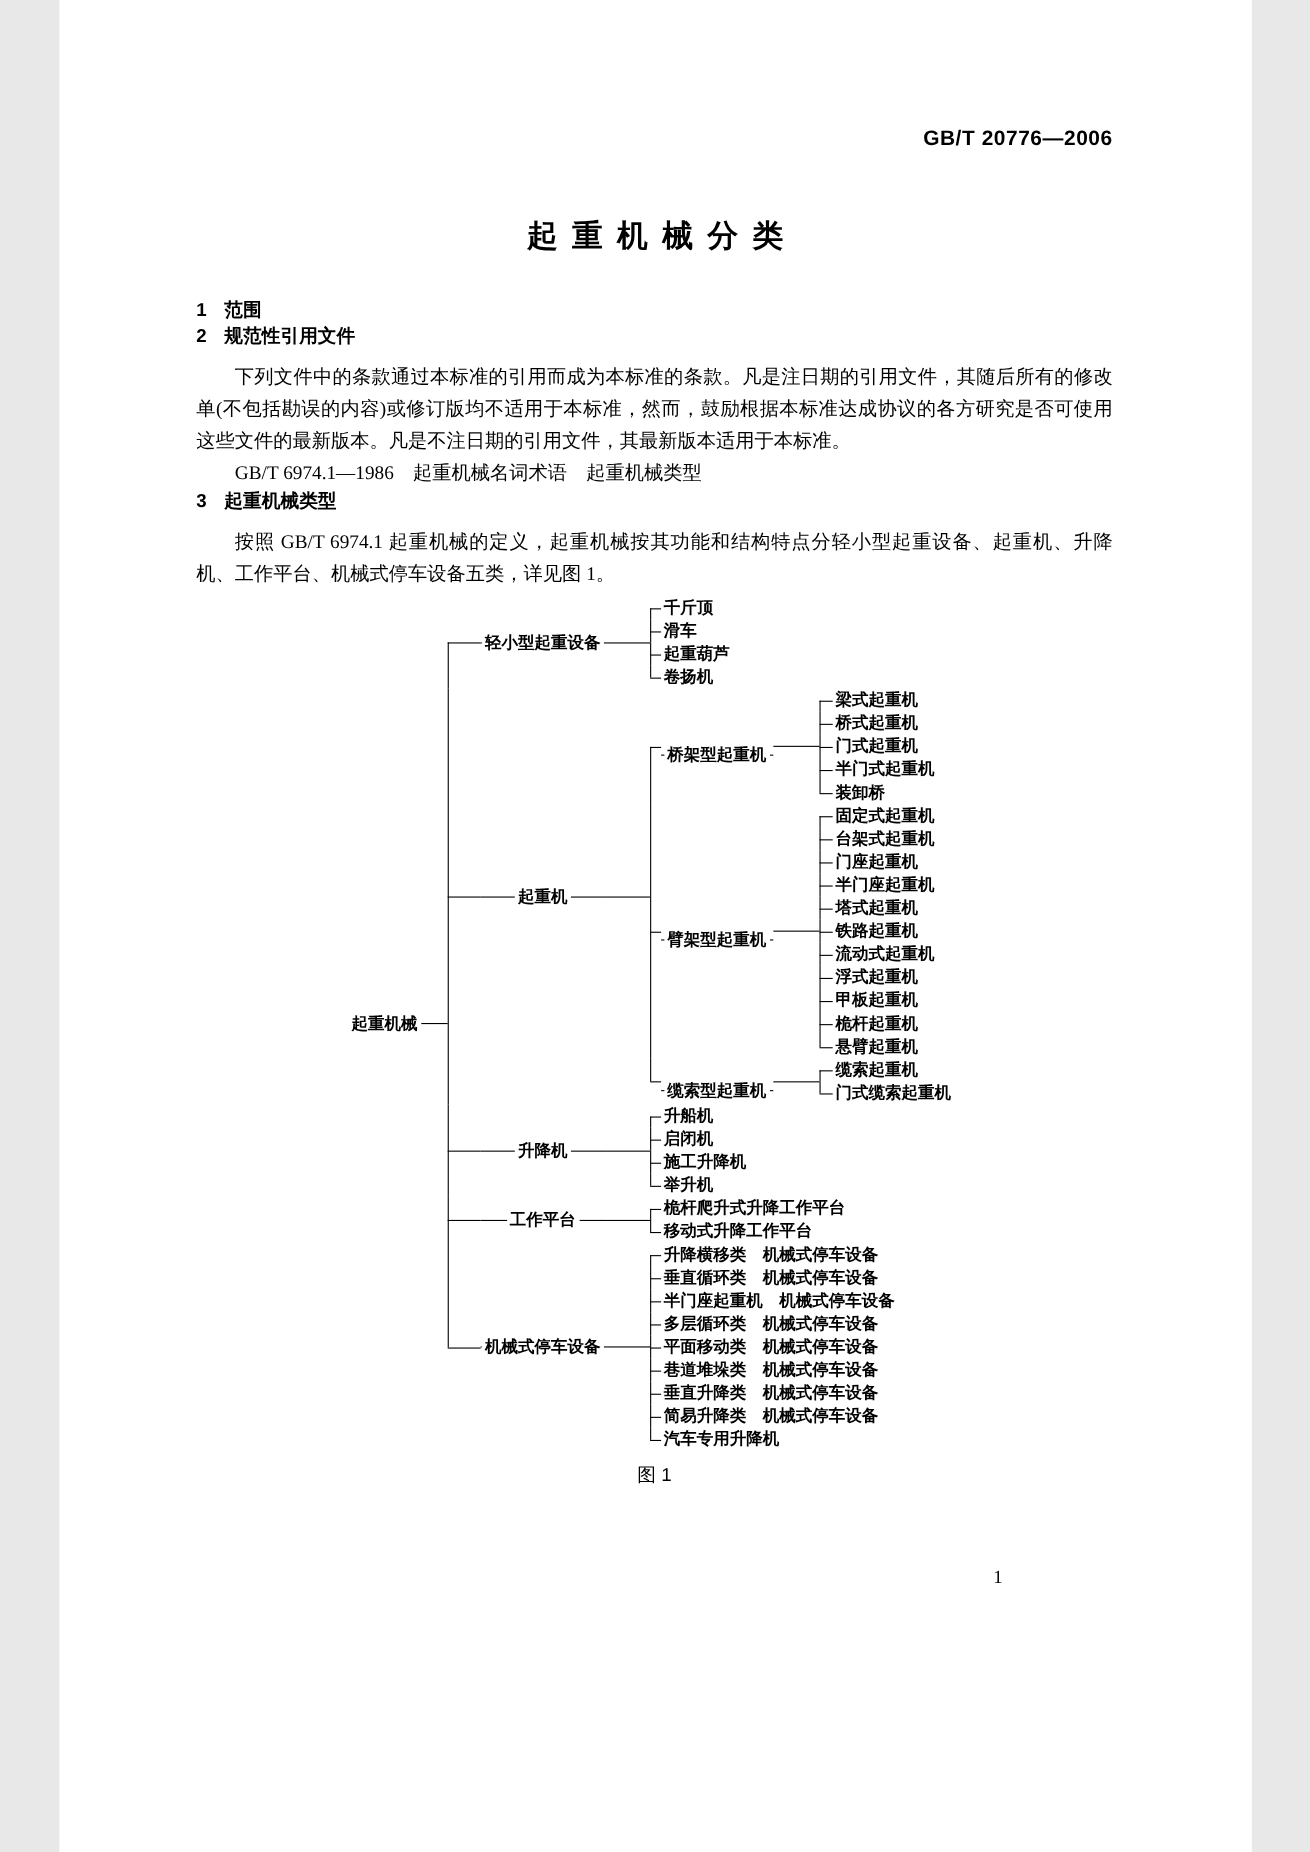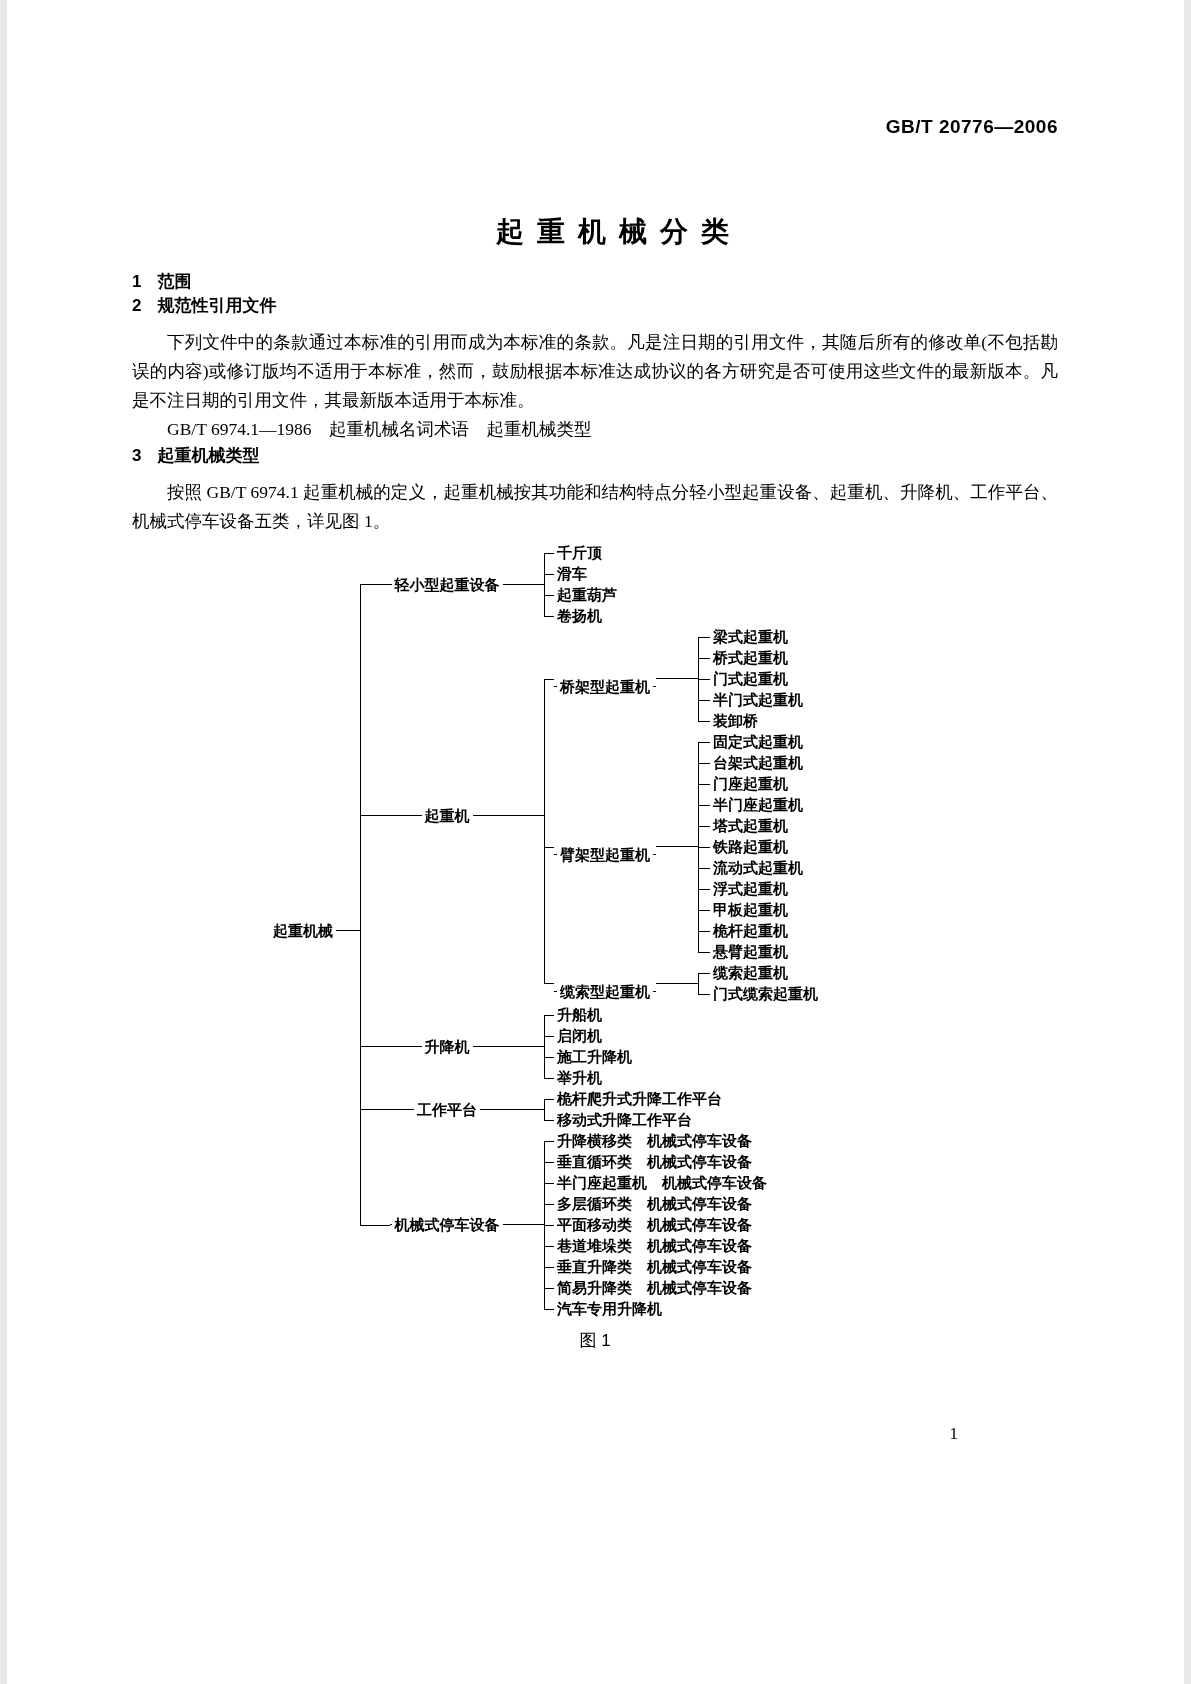--- a/index.html
+++ b/index.html
@@ -1,18 +1,18 @@
 <!DOCTYPE html>
 <html><head>
 <meta charset="utf-8">
 <style>
   html, body { margin: 0; padding: 0; background: #e8e8e8; }
   .page {
     position: relative;
-    width: 1177px;
+    width: 1084px;
     height: 1684px;
     margin: 0 auto;
     background: #ffffff;
     color: #000;
     font-family: "Liberation Serif", "DejaVu Serif", serif;
     overflow: hidden;
   }
   .header-code {
     position: absolute;
     top: 116px;
@@ -20,21 +20,21 @@
     font-family: "Liberation Sans", "DejaVu Sans", sans-serif;
     font-size: 19px;
     font-weight: 600;
     letter-spacing: 0.5px;
   }
   .doc-title {
     position: absolute;
     top: 196px;
     left: 0;
     width: 100%;
-    margin: 17px;
+    margin: 0;
     text-align: center;
     font-family: "Liberation Sans", "DejaVu Sans", sans-serif;
     font-size: 28px;
     font-weight: 700;
     letter-spacing: 13px;
     text-indent: 13px;
   }
   .content {
     position: absolute;
     left: 125px;

